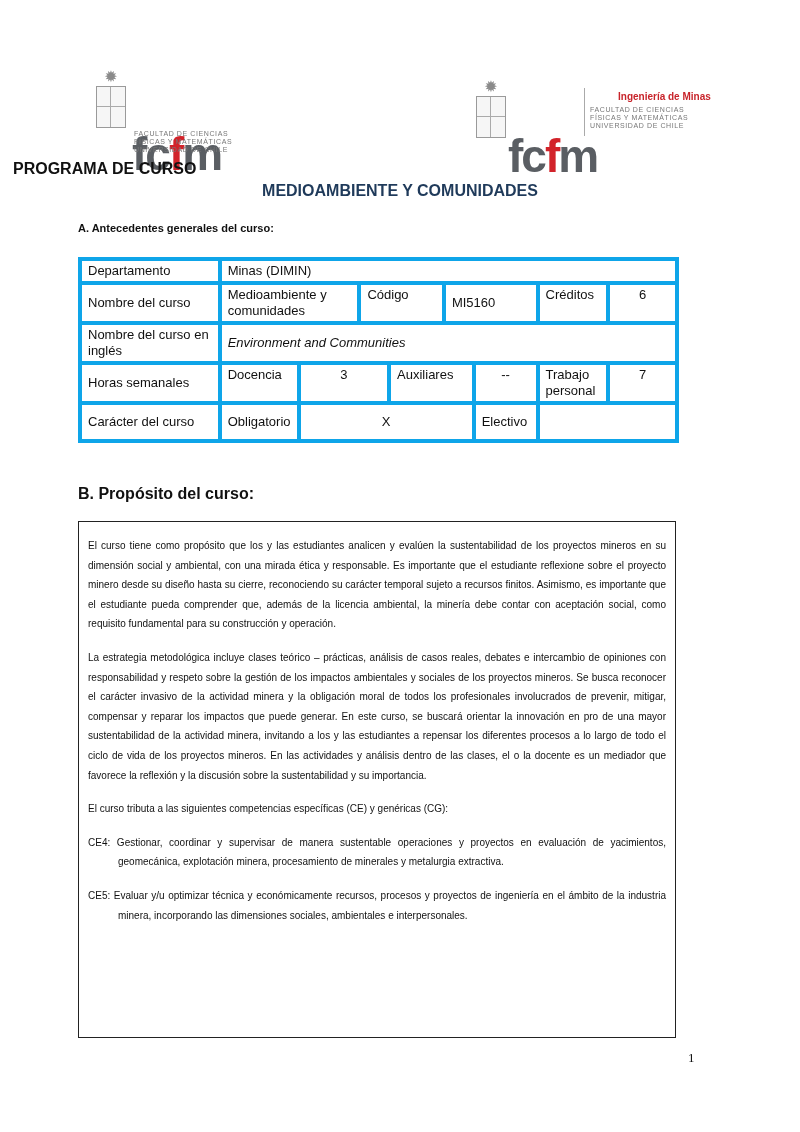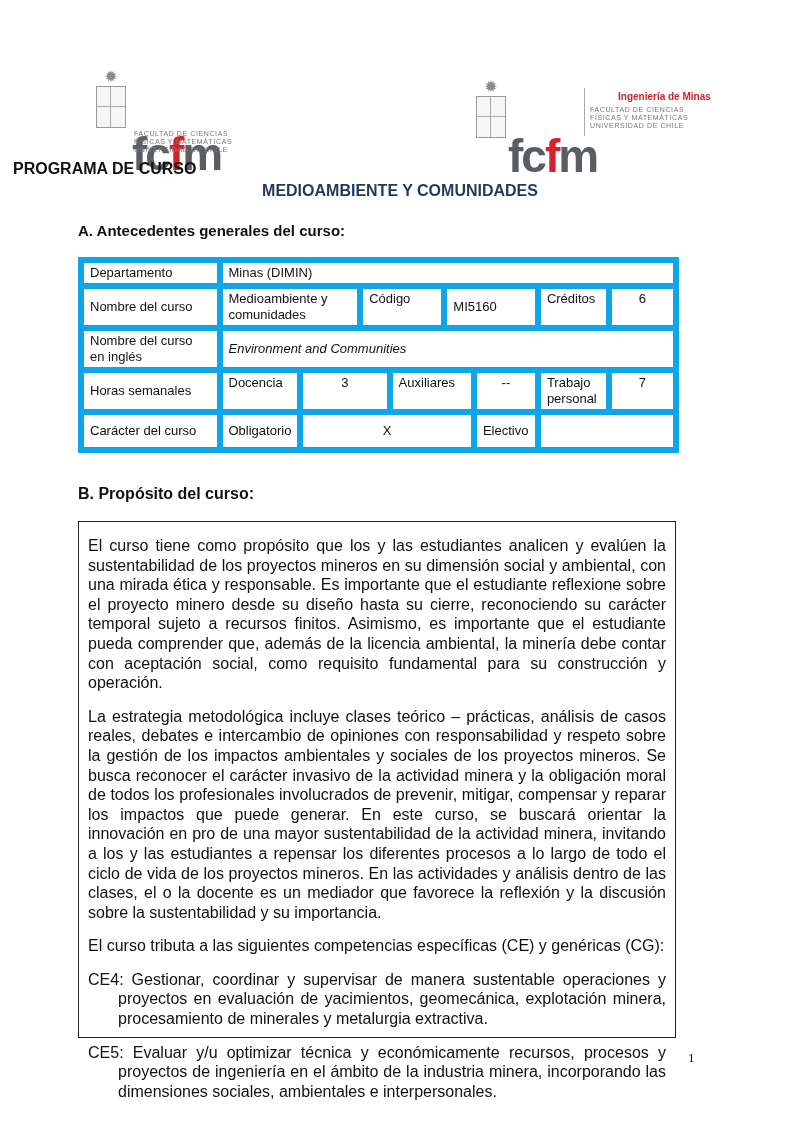--- a/index.html
+++ b/index.html
@@ -21,33 +21,33 @@
   .logo1 .fac { position:absolute; left:40px; top:62px; width:100px; }
   .logo2 { left:474px; top:78px; }
   .logo2 .wm { position:absolute; left:34px; top:10px; }
   .logo2 .sep { position:absolute; left:110px; top:10px; width:1px; height:48px; background:#aaa; }
   .logo2 .ing { position:absolute; left:116px; top:13px; font-size:10px; font-weight:bold; color:#c8242b; white-space:nowrap;margin-left:28px; }
   .logo2 .fac { position:absolute; left:116px; top:28px; width:110px; }
 
   
   .title1 { left:0; width:800px; top:160px; text-align:left; font-size:16px; font-weight:bold; color:#111;margin-left:13px; }
   .title2 { left:0; width:800px; top:182px; text-align:center; font-size:16px; font-weight:bold; color:#1f3a5a; }
-  .secA { left:78px; top:222px; font-size:15px; font-weight:bold; }
+  .secA { left:78px; top:222px; font-size:11px; font-weight:bold; }
   .secB { left:78px; top:485px; font-size:16px; font-weight:bold; }
 
   
   table.info { position:absolute; left:78px; top:257px; width:601px; border-collapse:collapse; font-size:13px; }
-  table.info td { border:6px solid #0ea5e9; padding:2px 6px; vertical-align:top; line-height:16px; }
+  table.info td { border:4px solid #0ea5e9; padding:2px 6px; vertical-align:top; line-height:16px; }
   table.info tr.bold-top td { border-top:2px solid #333; }
   table.info td.c { text-align:center; }
   table.info td.m { vertical-align:middle; }
   table.info em { font-style:italic; }
 
   
-  .box { position:absolute; left:78px; top:521px; width:598px; height:517px; border:1.5px solid #222; box-sizing:border-box; padding:14px 9px 0 9px; font-size:16px; line-height:19.6px; text-align:justify; }
+  .box { position:absolute; left:78px; top:521px; width:598px; height:517px; border:1.5px solid #222; box-sizing:border-box; padding:14px 9px 0 9px; font-size:10px; line-height:19.6px; text-align:justify; }
   .box p { margin:0 0 14px 0; }
   .box .ce { margin:0 0 14px 0; padding-left:30px; text-indent:-30px; }
 
   .pagenum { left:688px; top:1050px; font-size:13px; font-family:"Liberation Serif", serif; }
 </style>
 </head>
 <body>
 
 <div class="logo logo1">
   <div class="crest">

